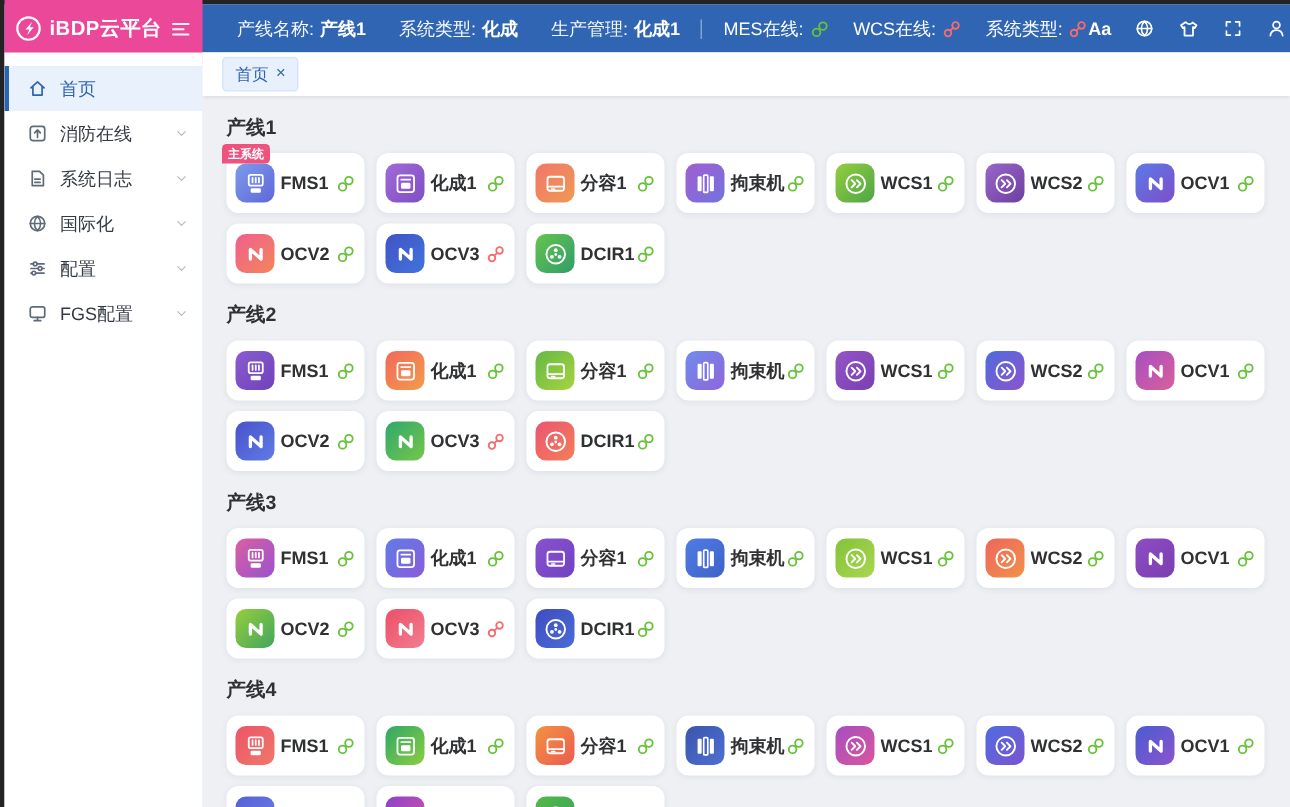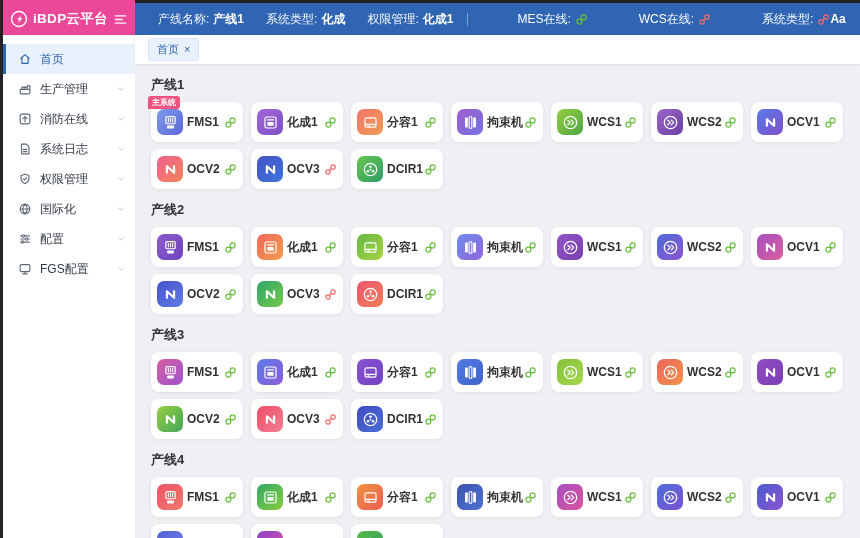--- a/index.html
+++ b/index.html
@@ -12,21 +12,21 @@
   
   .topbar{height:32px;flex:none;background:#2f65b2;display:flex;align-items:center;color:#fff;font-size:12px;}
   .logo{width:132px;height:48px;flex:none;background:#ec4899;display:flex;align-items:center;gap:5px;padding:0 7px;box-sizing:border-box;}
   .logo-text{font-weight:bold;font-size:13.5px;white-space:nowrap;letter-spacing:.3px;}
   .collapse-btn{margin-left:auto;display:flex;cursor:pointer;opacity:.95;}
   .hinfo-wrap{display:flex;gap:22px;margin-left:23px;white-space:nowrap;}
   .hinfo .hl{opacity:.95;margin-right:4px;}
   .hinfo b{font-weight:bold;}
   .hdivider{width:1px;height:13px;background:rgba(255,255,255,.4);margin:0 14px;flex:none;}
   .hstatus-wrap{display:flex;gap:16px;align-items:center;white-space:nowrap;}
-  .hstatus{display:inline-flex;align-items:center;gap:4px;margin-left:35px;}
+  .hstatus{display:inline-flex;align-items:center;gap:4px;}
   .htools{margin-left:auto;display:flex;gap:15px;align-items:center;padding-right:14px;}
   .tool{cursor:pointer;display:flex;align-items:center;}
   .tool-text{font-size:12px;font-weight:bold;}
   
   .body-row{flex:1;display:flex;min-height:0;}
   .sidebar{width:132px;flex:none;background:#fff;padding-top:9px;box-sizing:border-box;box-shadow:1px 0 3px rgba(0,0,0,.04);}
   .nav-item{height:30px;display:flex;align-items:center;gap:8px;padding:0 9px 0 12px;font-size:12px;color:#333a45;cursor:pointer;border-left:3px solid transparent;box-sizing:border-box;}
   .nav-item .icn{display:flex;color:#5f6b7a;}
   .nav-item .nav-label{flex:1;white-space:nowrap;}
   .nav-item .chev{color:#b4bac4;display:flex;}
@@ -62,21 +62,21 @@
       <span class="logo-text">iBDP云平台</span>
       <span class="collapse-btn">
         <svg width="15" height="15" viewBox="0 0 16 16" fill="none" stroke="#fff" stroke-width="1.4" stroke-linecap="round">
             <path d="M2.5 4.2h11M2.5 8h7.5M2.5 11.8h11"></path>
           </svg>
       </span>
     </div>
     <div class="hinfo-wrap" id="header-info">
         <span class="hinfo"><span class="hl">产线名称:</span><b class="hv">产线1</b></span>
         <span class="hinfo"><span class="hl">系统类型:</span><b class="hv">化成</b></span>
-        <span class="hinfo"><span class="hl">权限管理:</span><b class="hv">化成1</b></span>
+        <span class="hinfo"><span class="hl">生产管理:</span><b class="hv">化成1</b></span>
       </div>
     <div class="hdivider"></div>
     <div class="hstatus-wrap" id="header-status">
         <span class="hstatus">
           <span class="hl">MES在线:</span>
           <span class="icn" style="display: flex;">
             <svg width="13" height="13" viewBox="0 0 16 16" fill="none" stroke="#67c23a" stroke-width="1.5">
               <circle cx="5.4" cy="10.6" r="3.1"></circle>
               <circle cx="10.6" cy="5.4" r="3.1"></circle>
             </svg>
@@ -145,67 +145,39 @@
             <svg width="14" height="14" viewBox="0 0 16 16" fill="none" stroke="currentColor" stroke-width="1.3" stroke-linecap="round" stroke-linejoin="round">
               <path d="M3 7.5L8 3l5 4.5"></path>
               <path d="M4.5 7v6h7V7"></path>
             </svg>
           </span>
           <span class="nav-label">首页</span>
         </div>
         <div class="nav-item">
           <span class="icn" style="display: flex;">
             <svg width="14" height="14" viewBox="0 0 16 16" fill="none" stroke="currentColor" stroke-width="1.3" stroke-linecap="round" stroke-linejoin="round">
-              <rect x="2.5" y="8.5" width="11" height="5" rx="1"></rect>
-              <path d="M4.5 8.5V5.5l3 1.5V5.5l3 1.5V4.5h3v4"></path>
-            </svg>
-          </span>
-          <span class="nav-label">生产管理</span>
-          <span class="chev" style="display: flex;">
-            <svg width="10" height="10" viewBox="0 0 16 16" fill="none" stroke="currentColor" stroke-width="1.3" stroke-linecap="round" stroke-linejoin="round">
-              <path d="M4 6l4 4 4-4"></path>
-            </svg>
-          </span>
-        </div>
-        <div class="nav-item">
-          <span class="icn" style="display: flex;">
-            <svg width="14" height="14" viewBox="0 0 16 16" fill="none" stroke="currentColor" stroke-width="1.3" stroke-linecap="round" stroke-linejoin="round">
               <rect x="2.5" y="2.5" width="11" height="11" rx="2"></rect>
               <path d="M8 11V5.5M5.8 7.5L8 5.3l2.2 2.2"></path>
             </svg>
           </span>
           <span class="nav-label">消防在线</span>
           <span class="chev" style="display: flex;">
             <svg width="10" height="10" viewBox="0 0 16 16" fill="none" stroke="currentColor" stroke-width="1.3" stroke-linecap="round" stroke-linejoin="round">
               <path d="M4 6l4 4 4-4"></path>
             </svg>
           </span>
         </div>
         <div class="nav-item">
           <span class="icn" style="display: flex;">
             <svg width="14" height="14" viewBox="0 0 16 16" fill="none" stroke="currentColor" stroke-width="1.3" stroke-linecap="round" stroke-linejoin="round">
               <path d="M4 2.5h5.5l3 3v8H4z"></path>
               <path d="M6 8.5h4M6 11h4"></path>
             </svg>
           </span>
           <span class="nav-label">系统日志</span>
-          <span class="chev" style="display: flex;">
-            <svg width="10" height="10" viewBox="0 0 16 16" fill="none" stroke="currentColor" stroke-width="1.3" stroke-linecap="round" stroke-linejoin="round">
-              <path d="M4 6l4 4 4-4"></path>
-            </svg>
-          </span>
-        </div>
-        <div class="nav-item">
-          <span class="icn" style="display: flex;">
-            <svg width="14" height="14" viewBox="0 0 16 16" fill="none" stroke="currentColor" stroke-width="1.3" stroke-linecap="round" stroke-linejoin="round">
-              <path d="M8 2.5l4.5 1.6v3.4c0 2.9-1.9 4.6-4.5 5.9-2.6-1.3-4.5-3-4.5-5.9V4.1z"></path>
-              <path d="M6.3 7.8l1.3 1.3 2.3-2.3"></path>
-            </svg>
-          </span>
-          <span class="nav-label">权限管理</span>
           <span class="chev" style="display: flex;">
             <svg width="10" height="10" viewBox="0 0 16 16" fill="none" stroke="currentColor" stroke-width="1.3" stroke-linecap="round" stroke-linejoin="round">
               <path d="M4 6l4 4 4-4"></path>
             </svg>
           </span>
         </div>
         <div class="nav-item">
           <span class="icn" style="display: flex;">
             <svg width="14" height="14" viewBox="0 0 16 16" fill="none" stroke="currentColor" stroke-width="1.3" stroke-linecap="round" stroke-linejoin="round">
               <circle cx="8" cy="8" r="5.5"></circle>

